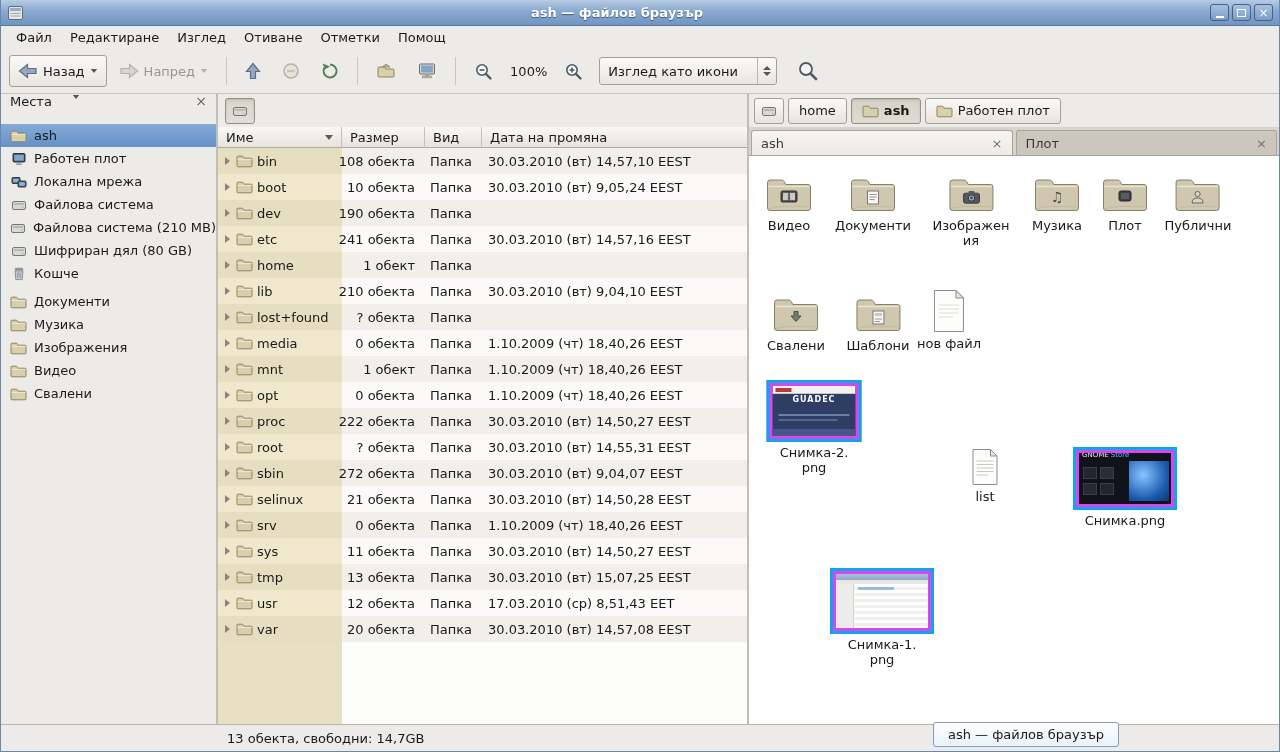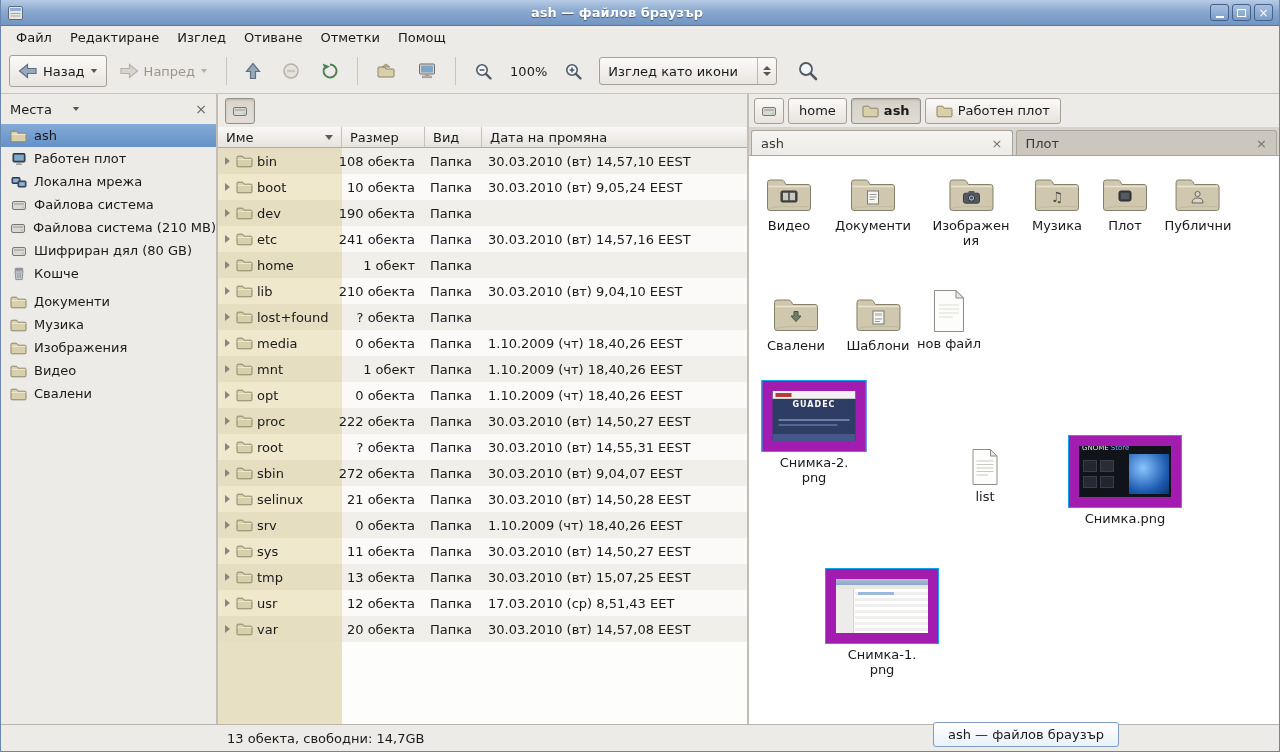--- a/index.html
+++ b/index.html
@@ -30,21 +30,21 @@
   .combo{height:28px;width:178px;border:1px solid #a59f95;border-radius:3px;background:linear-gradient(#fbfaf9,#e9e5df);display:flex;align-items:center;margin-left:4px}
   .combo .ctext{flex:1;padding:0 8px;white-space:nowrap}
   .cspin{width:19px;height:100%;border-left:1px solid #bdb7ac;display:flex;flex-direction:column;align-items:center;justify-content:center;gap:2px}
   .tri-up{width:0;height:0;border-left:4px solid transparent;border-right:4px solid transparent;border-bottom:4px solid #5a564e}
   .tri-down{width:0;height:0;border-left:4px solid transparent;border-right:4px solid transparent;border-top:4px solid #5a564e}
 
   
   .main{flex:1;display:flex;min-height:0}
   .vsplit{width:2px;background:#c2beb6}
   .sidebar{width:215px;flex:0 0 215px;background:#edebe7;display:flex;flex-direction:column}
-  .sidebar-header{height:30px;display:flex;align-items:center;gap:20px;padding:0 9px}
+  .sidebar-header{height:30px;display:flex;align-items:flex-start;gap:20px;padding:0 9px}
   .side-close{margin-left:auto;color:#6a675f;font-size:14px;line-height:1}
   .side-item{height:23px;display:flex;align-items:center;gap:7px;padding-left:9px;white-space:nowrap}
   .side-item.selected{background:linear-gradient(#85aad7,#6491c7)}
   .side-item.group-break{margin-top:5px}
   .s-ic{display:flex;align-items:center;width:17px;justify-content:center}
 
   
   .middle{width:529px;flex:0 0 529px;display:flex;flex-direction:column;background:#a3a3a3}
   .pane-loc{height:33px;flex:0 0 33px;background:#edebe7;display:flex;align-items:center;padding:0 7px}
   .mini-btn{width:30px;height:26px;border:1px solid #968f84;border-radius:3px;background:linear-gradient(#d9d4cb,#e3dfd8);box-shadow:inset 0 1px 2px rgba(0,0,0,.15);display:flex;align-items:center;justify-content:center}
@@ -73,21 +73,21 @@
   .tab{flex:1;display:flex;align-items:center;gap:6px;padding:0 9px;border:1px solid #a9a49c;border-bottom:none;border-radius:3px 3px 0 0;background:#cbc6be;color:#3a3832;min-width:0}
   .tab.active{background:linear-gradient(#f7f5f2,#edebe7)}
   .tab-close{margin-left:auto;color:#76726a;font-size:13px;line-height:1}
   .icon-view{flex:1;position:relative;background:#fff;overflow:hidden}
   .ivitem{position:absolute;display:flex;flex-direction:column;align-items:center;transform:translateX(-50%)}
   .ic{display:flex;align-items:flex-end;justify-content:center}
   .ivlabel{margin-top:3px;text-align:center;white-space:pre-line;line-height:15px;max-width:94px}
   .bf{position:relative;display:inline-block;line-height:0}
   .emb{position:absolute;left:50%;top:15px;transform:translateX(-50%);line-height:0}
   .emb .mnote{font-size:14px;color:#4a4a46;line-height:14px}
-  .thumb{display:inline-block;background:#a21caf;border:1px solid #0ea5e9;padding:10px;line-height:0}
+  .thumb{display:inline-block;background:#d946ef;border:3px solid #0ea5e9;padding:3px;line-height:0}
   .timg{display:inline-block;position:relative;overflow:hidden}
   .timg span{position:absolute}
 
   
   .statusbar{height:27px;flex:0 0 27px;background:#edebe7;border-top:1px solid #b9b5ae;display:flex;align-items:center;padding-left:226px}
 
   .task-tip{position:absolute;left:933px;top:722px;height:25px;padding:0 14px;display:flex;align-items:center;background:linear-gradient(#ffffff,#e9f1fa);border:1px solid #7e9cc4;border-radius:3px;z-index:10;white-space:nowrap}
 </style>
 </head>
 <body>
@@ -863,21 +863,21 @@
                   <line x1="6.5" y1="13" x2="23.5" y2="13"></line>
                   <line x1="6.5" y1="16.5" x2="23.5" y2="16.5"></line>
                   <line x1="6.5" y1="20" x2="23.5" y2="20"></line>
                   <line x1="6.5" y1="23.5" x2="23.5" y2="23.5"></line>
                   <line x1="6.5" y1="27" x2="18" y2="27"></line>
                 </g>
               </svg>
             </span>
             <div class="ivlabel">list</div>
           </div>
-          <div class="ivitem" style="left: 376px; top: 279px;">
+          <div class="ivitem" style="left: 376px; top: 291px;">
             <span class="ic">
               <span class="thumb"><span class="timg" style="width:92px;height:51px;background:#10131a"><span style="left:3px;top:2px;color:#e8e8e8;font-size:7px;white-space:nowrap">GNOME <i style="color:#7ab0ff;font-style:normal">Store</i></span><span style="left:4px;top:14px;width:14px;height:12px;background:#23262e;border:1px solid #3a3e48"></span><span style="left:21px;top:14px;width:14px;height:12px;background:#2a2d36;border:1px solid #3a3e48"></span><span style="left:4px;top:30px;width:14px;height:12px;background:#262932;border:1px solid #3a3e48"></span><span style="left:21px;top:30px;width:14px;height:12px;background:#22252d;border:1px solid #3a3e48"></span><span style="right:2px;top:8px;width:40px;height:40px;background:radial-gradient(circle at 35% 35%, #8ac4ff, #1c5bb0 65%, #0d3570)"></span></span></span>
             </span>
             <div class="ivlabel">Снимка.png</div>
           </div>
           <div class="ivitem" style="left: 133px; top: 412px;">
             <span class="ic">
               <span class="thumb"><span class="timg" style="width:92px;height:54px;background:#f7f7f5"><span style="left:0;top:0;right:0;height:6px;background:linear-gradient(#aebfd8,#8ca6c8)"></span><span style="left:0;top:6px;right:0;height:4px;background:#e9e7e3"></span><span style="left:0;top:10px;width:18px;bottom:0;background:#edecea;border-right:1px solid #d5d3cf"></span><span style="left:19px;top:10px;right:0;bottom:0;background:repeating-linear-gradient(#ffffff 0 3px, #f0efed 3px 6px)"></span><span style="left:22px;top:13px;right:34px;height:3px;background:#9cb8da"></span></span></span>
             </span>
             <div class="ivlabel">Снимка-1.

